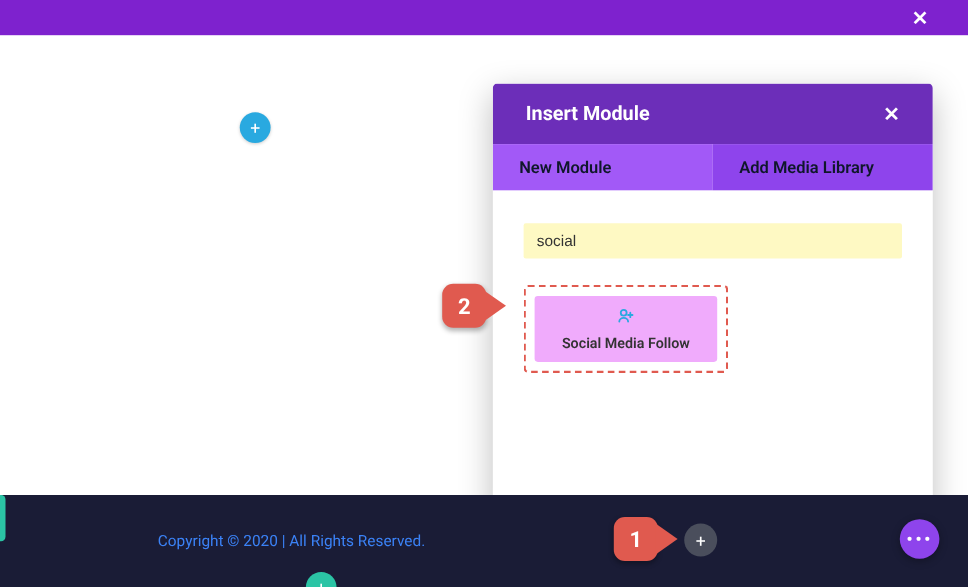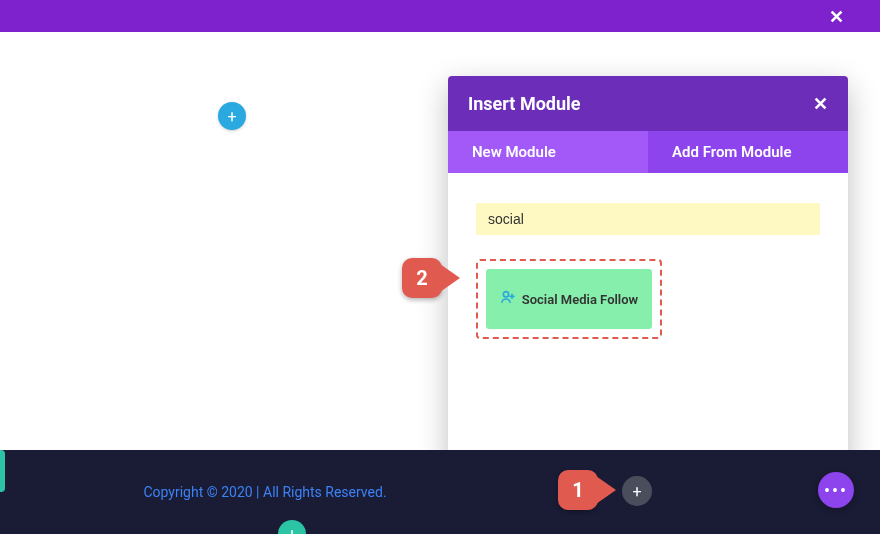--- a/index.html
+++ b/index.html
@@ -59,21 +59,21 @@
     border-right: 12px solid transparent;
     border-top: 12px solid #fff;
     filter: drop-shadow(0 2px 2px rgba(0,0,0,0.15));
   }
   .modal-header {
     background: #6c2eb9;
     height: 55px;
     display: flex;
     align-items: center;
     justify-content: space-between;
-    padding: 0 20px;
+    padding: 0 30px;
   }
   .modal-title {
     color: #fff;
     font-weight: 700;
     font-size: 18px;
   }
   .modal-close {
     color: #fff;
     font-size: 18px;
     font-weight: 600;
@@ -81,21 +81,21 @@
   }
   .modal-tabs {
     display: flex;
     height: 42px;
   }
   .modal-tab {
     flex: 1;
     display: flex;
     align-items: center;
     padding: 4px 24px;
-    color: #ffffff;
+    color: #0f172a;
     font-weight: 600;
     font-size: 15px;
     cursor: pointer;
     background: #8e44ec;
   }
   .modal-tab.active {
     background: #a259f7;
   }
   .modal-body {
     padding: 30px 28px 20px;
@@ -115,25 +115,25 @@
     margin-top: 24px;
   }
   .module-wrap {
     position: relative;
     width: 186px;
     padding: 8px;
     border: 2px dashed #e05a4f;
     border-radius: 4px;
   }
   .module-card {
-    background: #86efac;
+    background: #f0abfc;
     border-radius: 3px;
     height: 60px;
     display: flex;
-    flex-direction: row;
+    flex-direction: column;
     align-items: center;
     justify-content: center;
     cursor: pointer;
     gap: 6px;
   }
   .module-icon {
     color: #29a9e0;
   }
   .module-label {
     font-size: 13px;
@@ -242,21 +242,21 @@
 <div class="modal">
   <div class="modal-header">
     <span class="modal-title">Insert Module</span>
     <span class="modal-close">✕</span>
   </div>
   <div class="modal-tabs">
     <div class="modal-tab active">
       <span>New Module</span>
     </div>
     <div class="modal-tab">
-      <span>Add From Module</span>
+      <span>Add Media Library</span>
     </div>
   </div>
   <div class="modal-body">
     <input class="search-input" type="text" value="social" style="">
     <div class="module-grid">
       <div class="module-wrap">
         <div class="module-card">
           <span class="module-icon">
             <svg width="16" height="16" viewBox="0 0 24 24" fill="none" stroke="currentColor" stroke-width="2.5" stroke-linecap="round" stroke-linejoin="round">
               <circle cx="9" cy="8" r="4"></circle>

